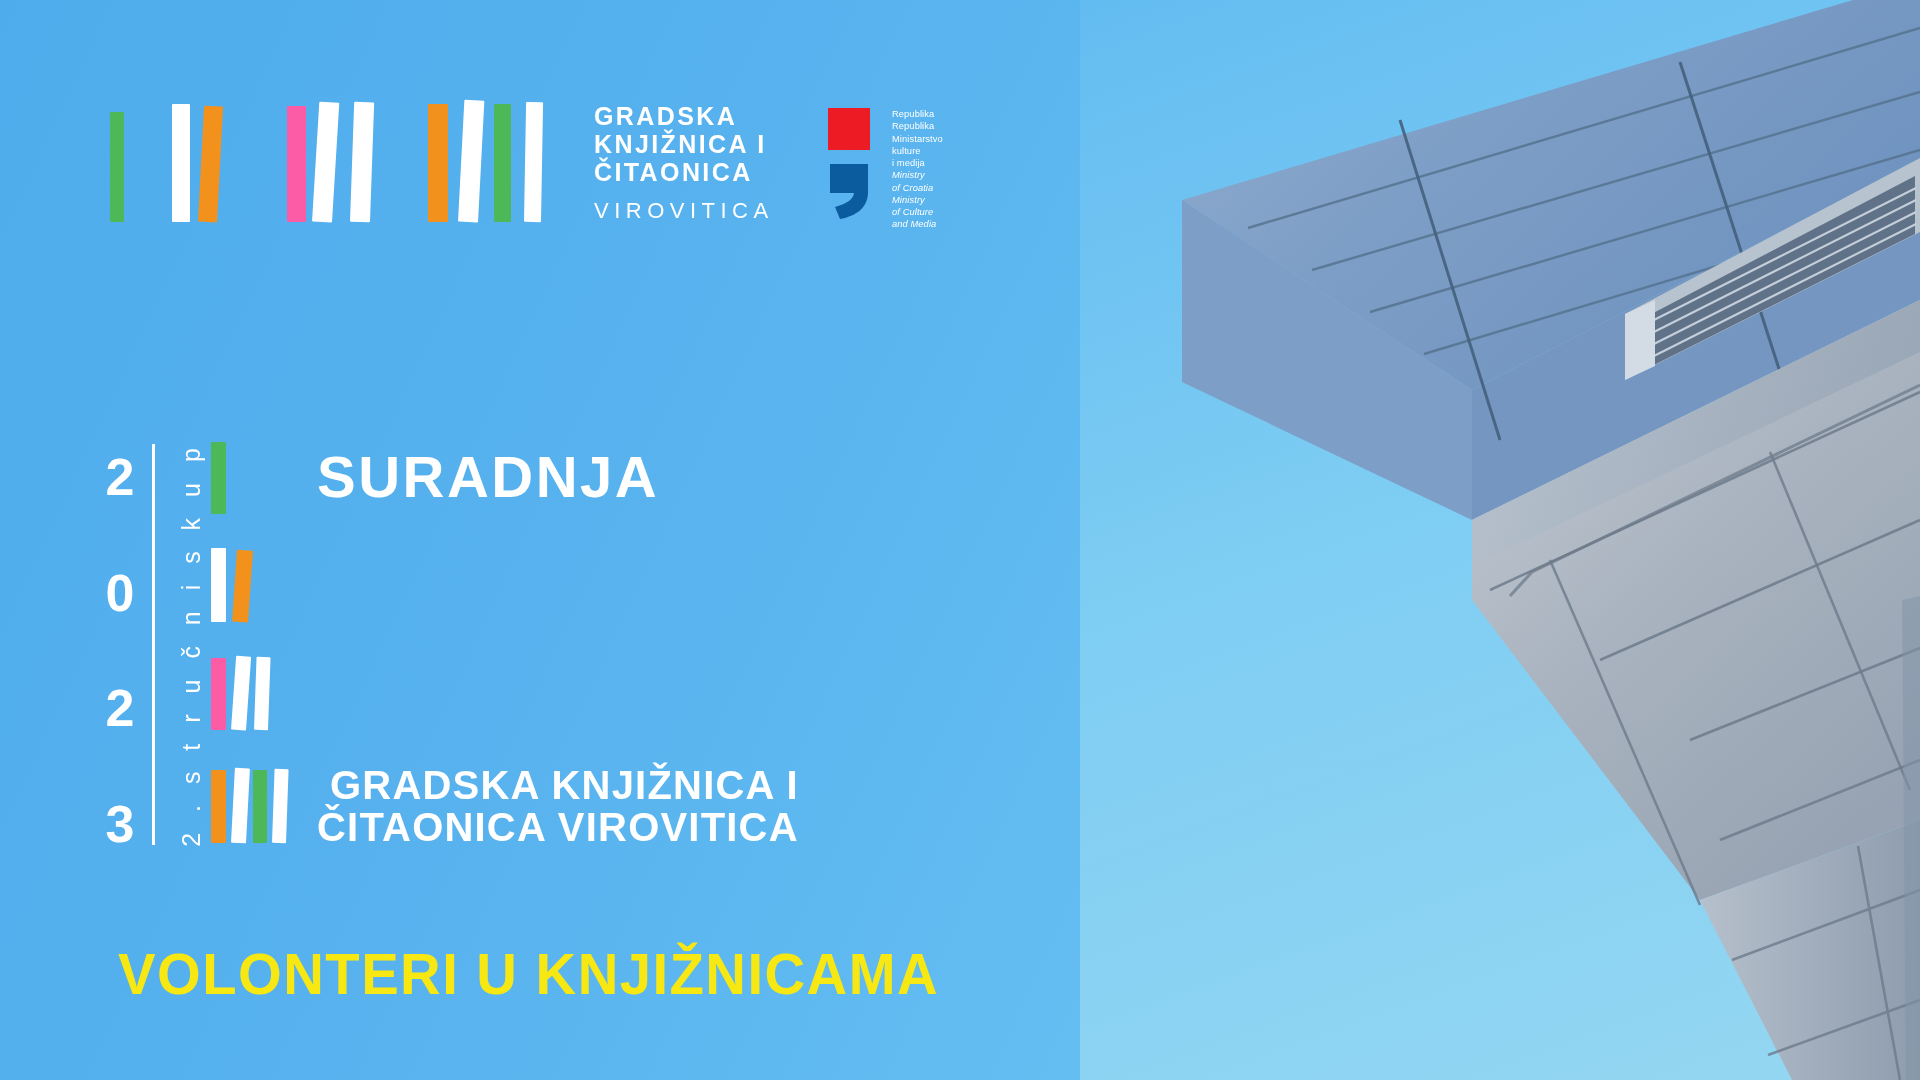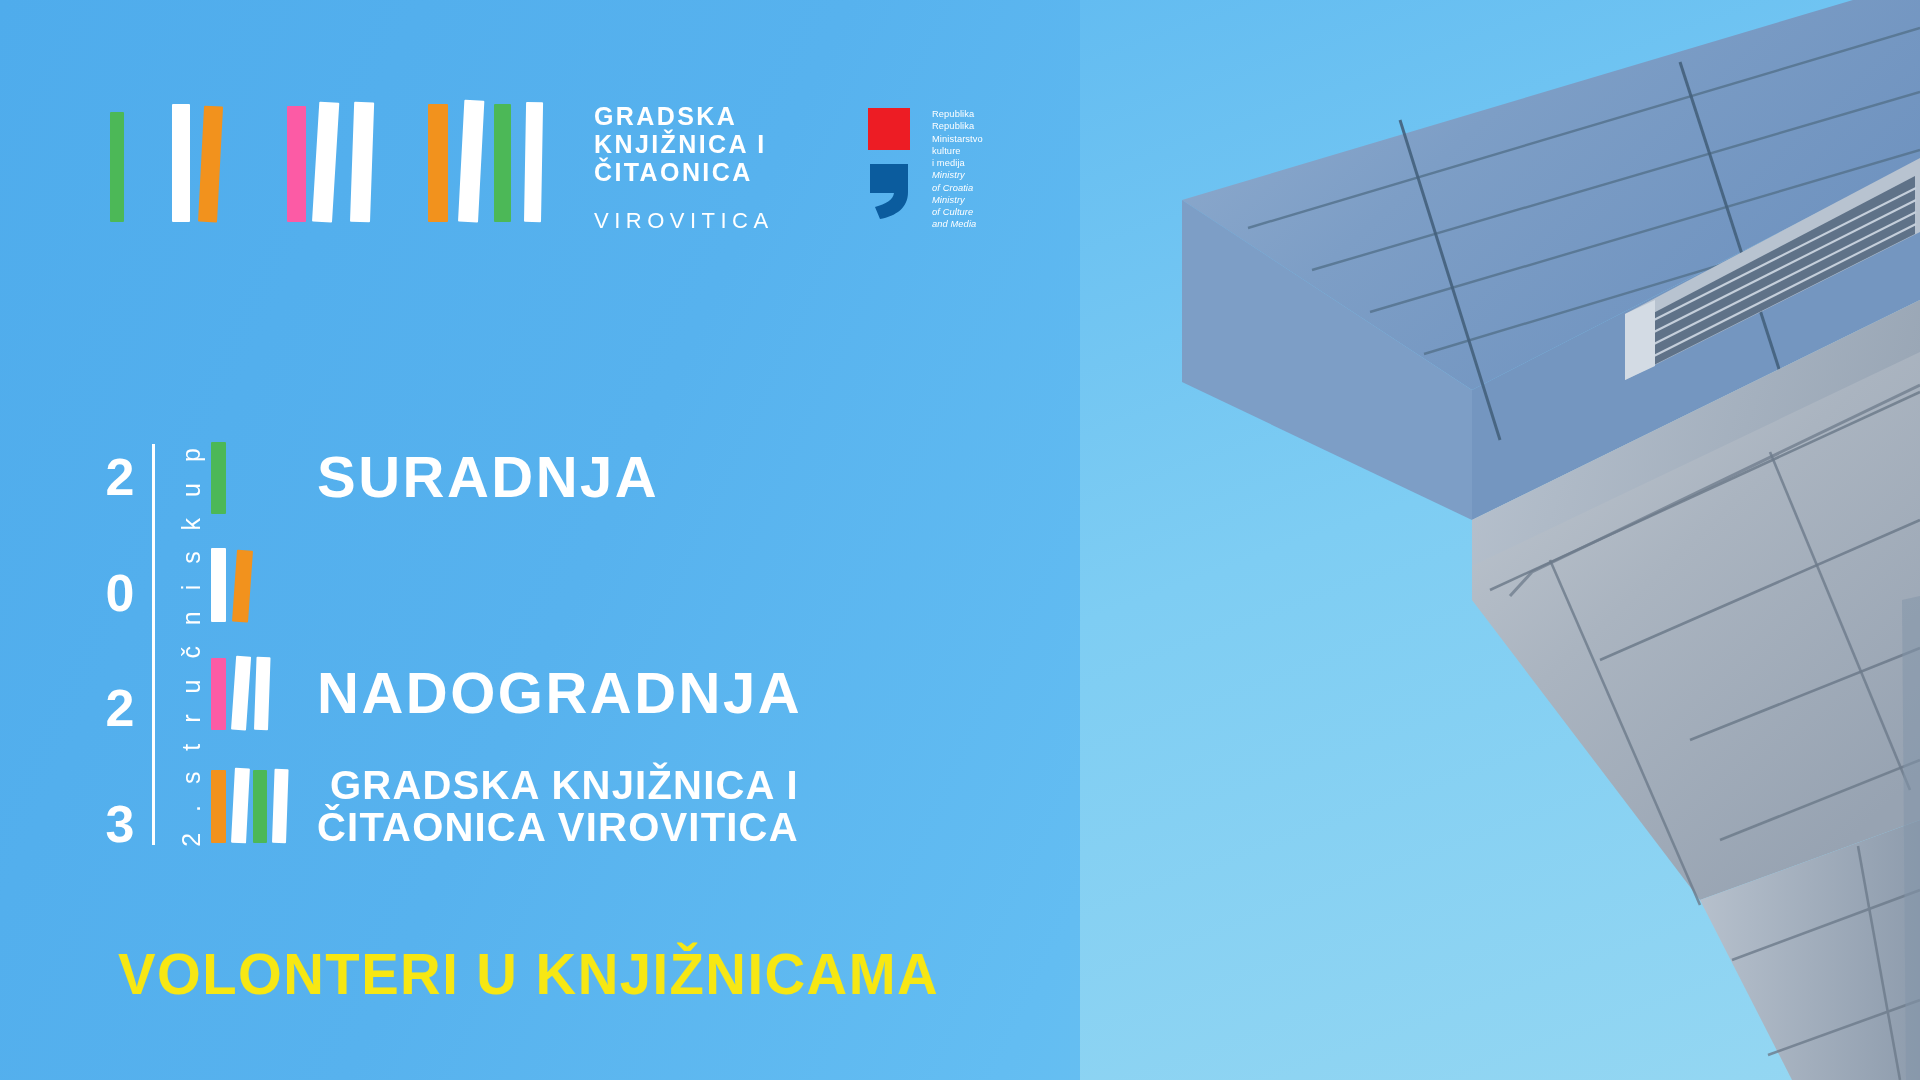--- a/index.html
+++ b/index.html
@@ -31,26 +31,26 @@
   }
   .bookrow{position:relative;height:122px;}
   .bk{position:absolute;bottom:0;border-radius:1px;}
 
   .logotext{
     margin-left:34px;margin-top:2px;
     color:#ffffff;line-height:1.12;
   }
   .logotext .l1{font-size:25px;font-weight:bold;letter-spacing:2.4px;}
   .logotext .l4{
-    font-size:22px;font-weight:400;letter-spacing:5.5px;margin-top:23px;
+    font-size:22px;font-weight:400;letter-spacing:5.5px;margin-top:13px;
   }
 
   
   #ministry{
-    position:absolute;left:868px;top:108px;display:flex;align-items:flex-start;
+    position:absolute;left:828px;top:108px;display:flex;align-items:flex-start;
   }
   #ministry .mark{width:54px;}
   #ministry .redsq{width:42px;height:42px;background:#ed1c24;}
   #ministry .comma{margin-top:12px;}
   #ministry .mtext{
     margin-left:10px;color:#ffffff;font-size:9.3px;line-height:1.32;
     letter-spacing:.1px;white-space:nowrap;
   }
   #ministry .mtext .en{font-style:italic;}
 
@@ -257,23 +257,20 @@
               <div class="bk" style="left: 21px; width: 16px; height: 72px; background: rgb(242, 146, 29); transform: rotate(4deg); transform-origin: center bottom;"></div>
             </div>
           </div>
           <div class="rowspacer"></div>
           <div class="row">
             <div class="rowbooks">
               <div class="bk" style="left: 0px; width: 15px; height: 72px; background: rgb(252, 91, 165); transform-origin: center bottom;"></div>
               <div class="bk" style="left: 20px; width: 15px; height: 74px; background: rgb(255, 255, 255); transform: rotate(4deg); transform-origin: center bottom;"></div>
               <div class="bk" style="left: 43px; width: 14px; height: 73px; background: rgb(255, 255, 255); transform: rotate(2deg); transform-origin: center bottom;"></div>
             </div>
-            <div>
-              <div class="rowtitle">NADOGRADNJA</div>
-            </div>
           </div>
           <div class="rowspacer"></div>
           <div class="row">
             <div class="rowbooks">
               <div class="bk" style="left: 0px; width: 15px; height: 73px; background: rgb(242, 146, 29); transform-origin: center bottom;"></div>
               <div class="bk" style="left: 20px; width: 15px; height: 75px; background: rgb(255, 255, 255); transform: rotate(3deg); transform-origin: center bottom;"></div>
               <div class="bk" style="left: 42px; width: 14px; height: 73px; background: rgb(76, 184, 87); transform-origin: center bottom;"></div>
               <div class="bk" style="left: 61px; width: 14px; height: 74px; background: rgb(255, 255, 255); transform: rotate(2deg); transform-origin: center bottom;"></div>
             </div>
             <div>

